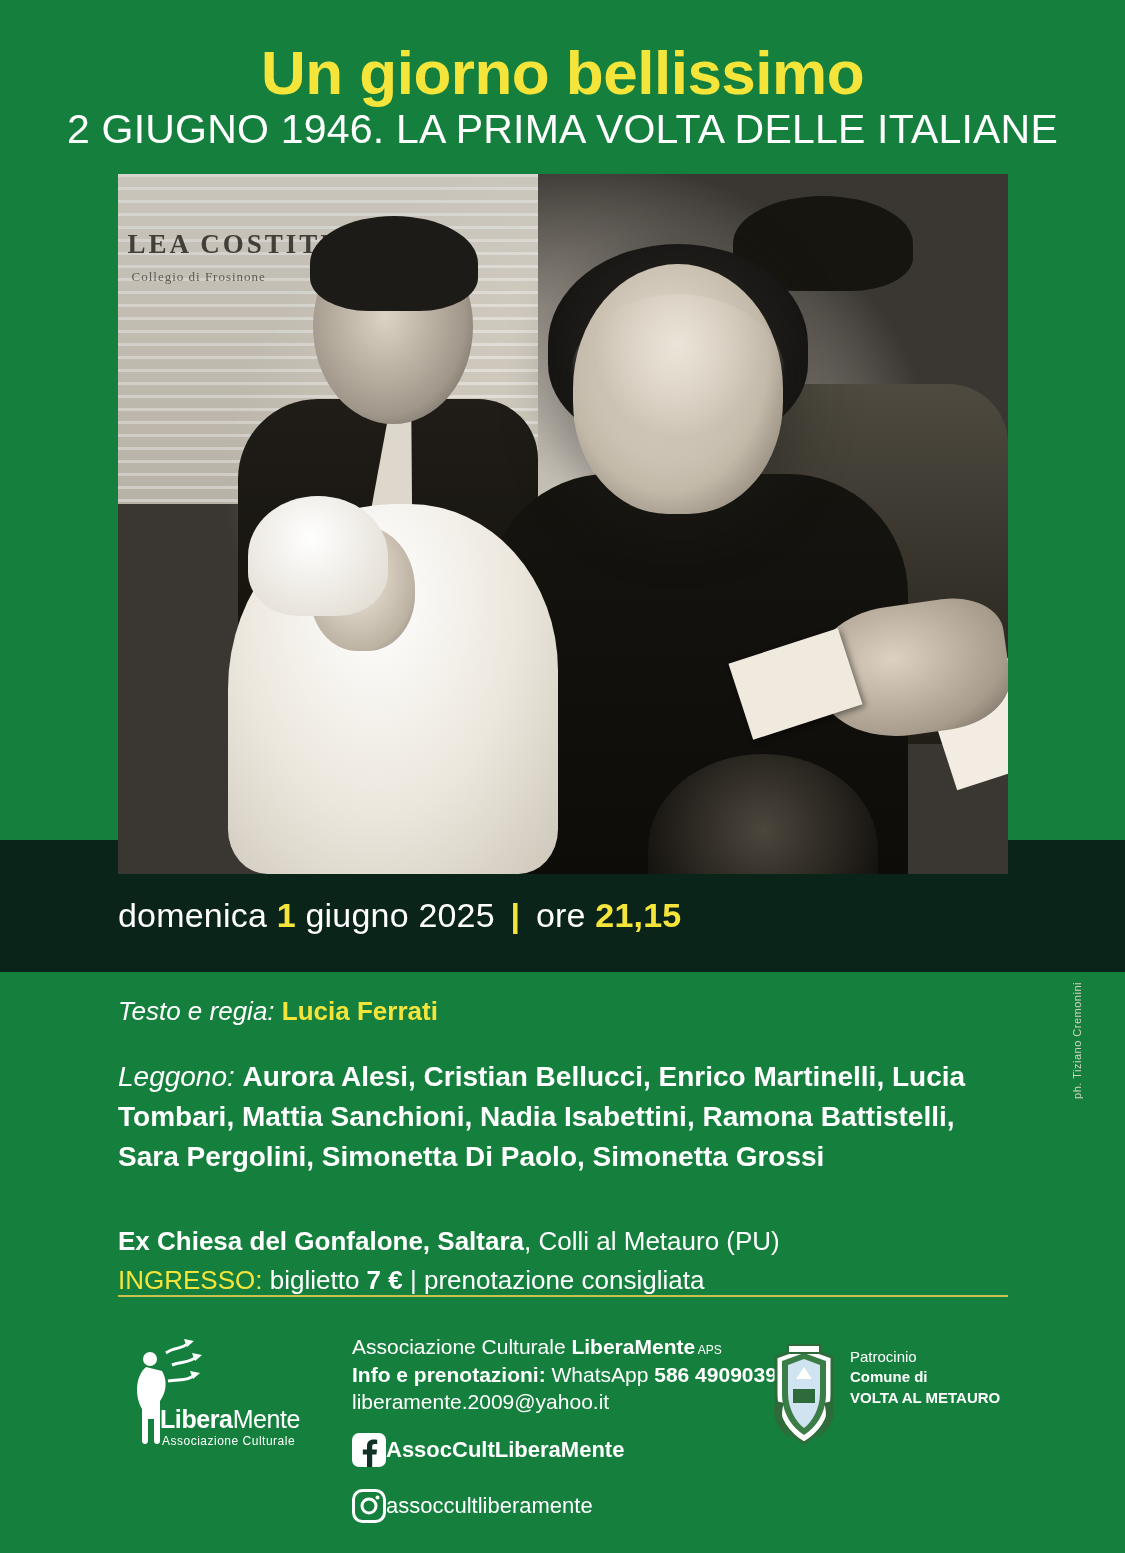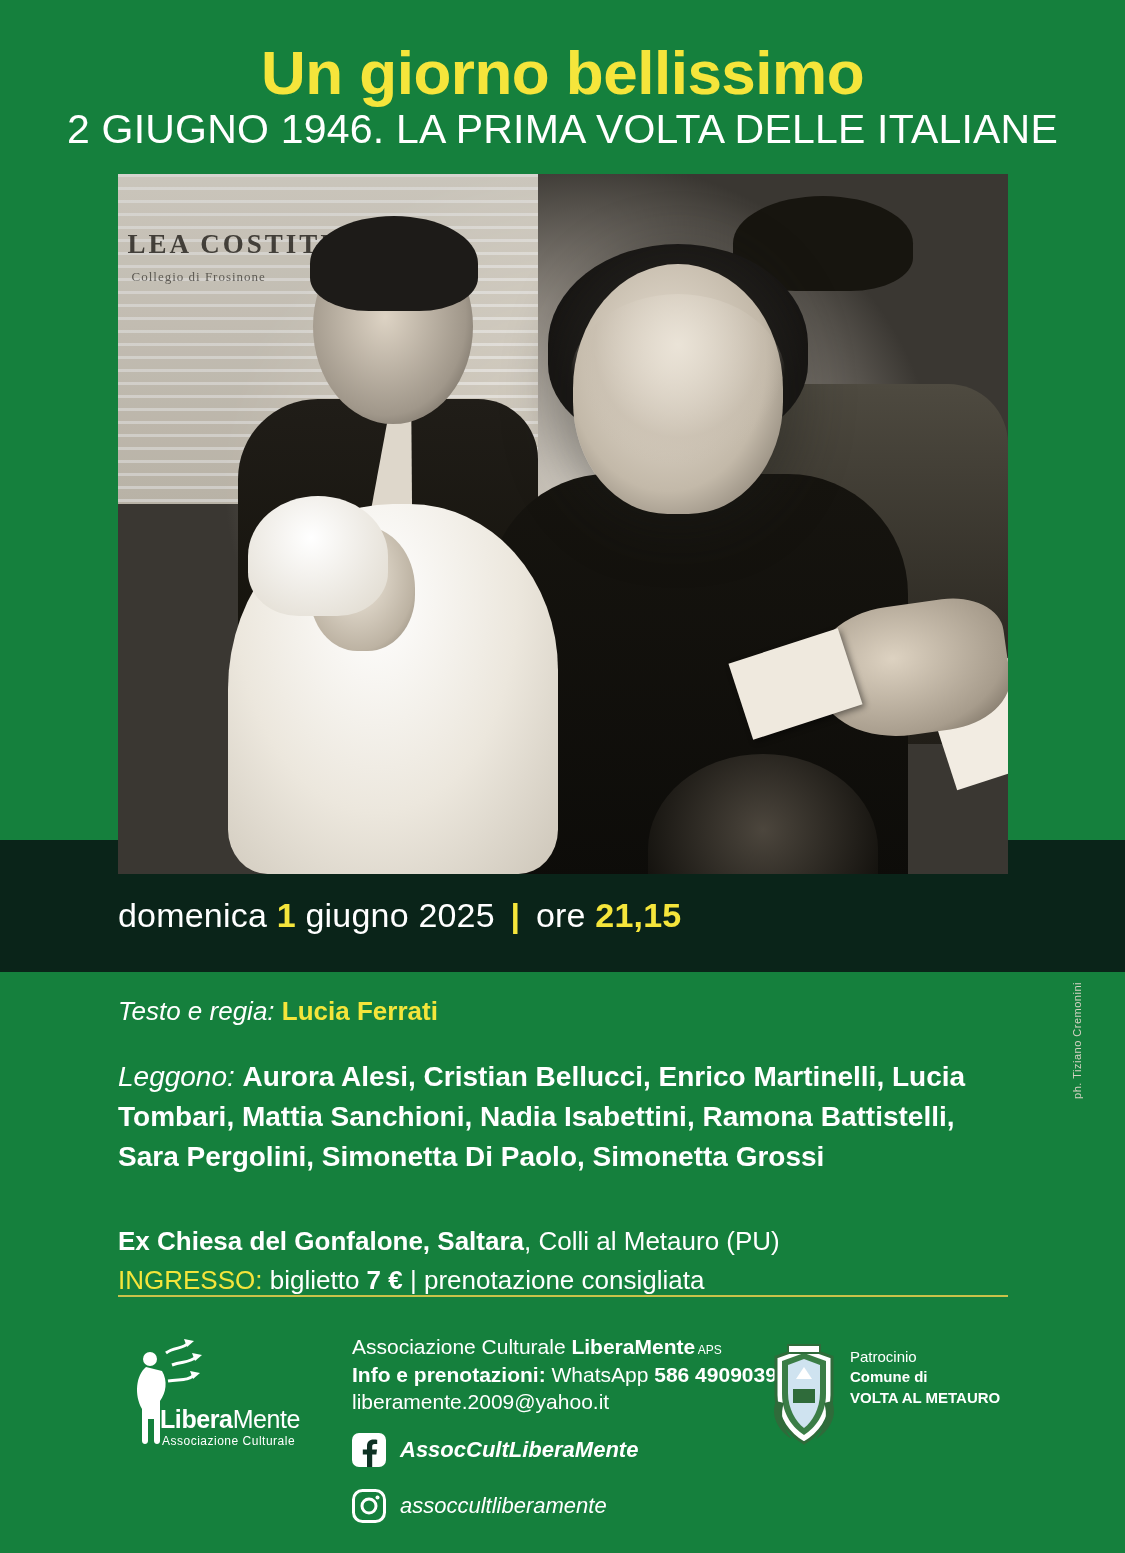--- a/index.html
+++ b/index.html
@@ -403,23 +403,21 @@
   .social {
     position: absolute;
     left: 352px;
     top: 108px;
     color: #ffffff;
     font-size: 22px;
   }
   .social-row {
     display: flex;
     align-items: center;
-    gap: 14px;
     margin-bottom: 22px;
-    font-style: italic;
   }
   .social-row .handle {
     font-weight: bold;
   }
   .social-row .handle.light {
     font-weight: normal;
   }
   .icon-fb, .icon-ig {
     width: 34px;
     height: 34px;

